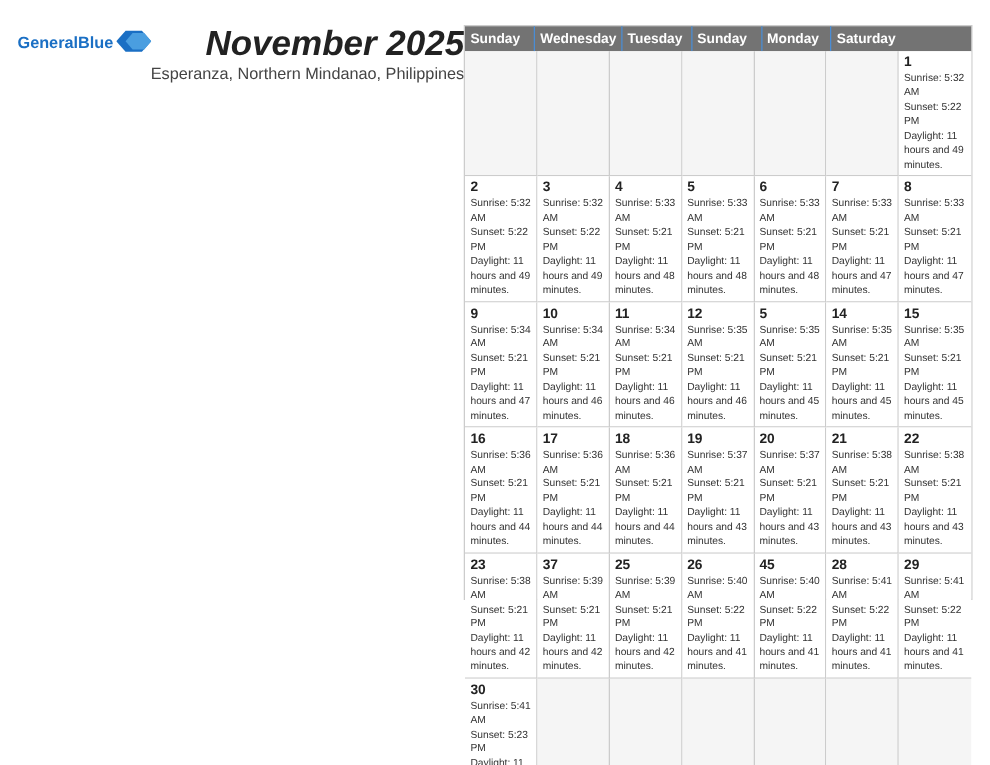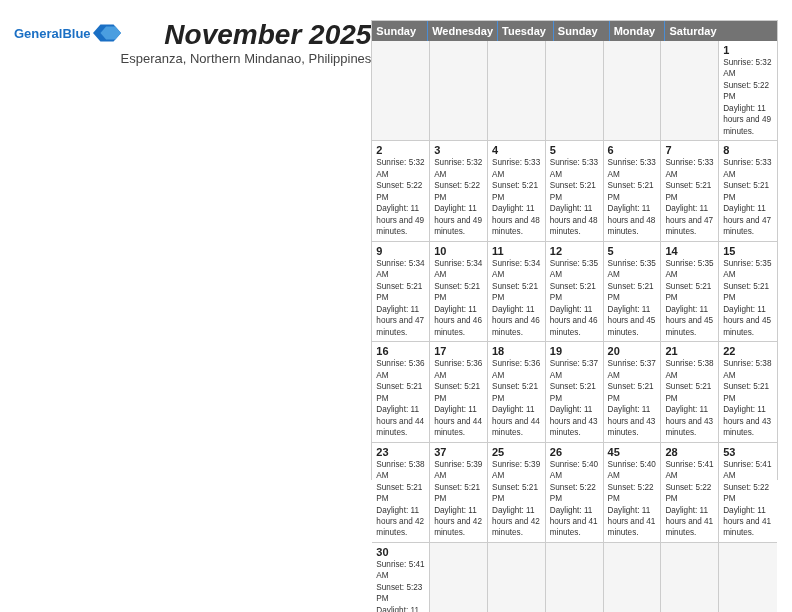--- a/index.html
+++ b/index.html
@@ -253,21 +253,21 @@
         </div>
         <div class="cal-cell">
           <span class="day-num">45</span>
           <div class="cell-text">Sunrise: 5:40 AM<br>Sunset: 5:22 PM<br>Daylight: 11 hours and 41 minutes.</div>
         </div>
         <div class="cal-cell">
           <span class="day-num">28</span>
           <div class="cell-text">Sunrise: 5:41 AM<br>Sunset: 5:22 PM<br>Daylight: 11 hours and 41 minutes.</div>
         </div>
         <div class="cal-cell">
-          <span class="day-num">53</span>
+          <span class="day-num">29</span>
           <div class="cell-text">Sunrise: 5:41 AM<br>Sunset: 5:22 PM<br>Daylight: 11 hours and 41 minutes.</div>
         </div>
         <div class="cal-cell last-row">
           <span class="day-num">30</span>
           <div class="cell-text">Sunrise: 5:41 AM<br>Sunset: 5:23 PM<br>Daylight: 11 hours and 41 minutes.</div>
         </div>
         <div class="cal-cell empty last-row"></div>
         <div class="cal-cell empty last-row"></div>
         <div class="cal-cell empty last-row"></div>
         <div class="cal-cell empty last-row"></div>

